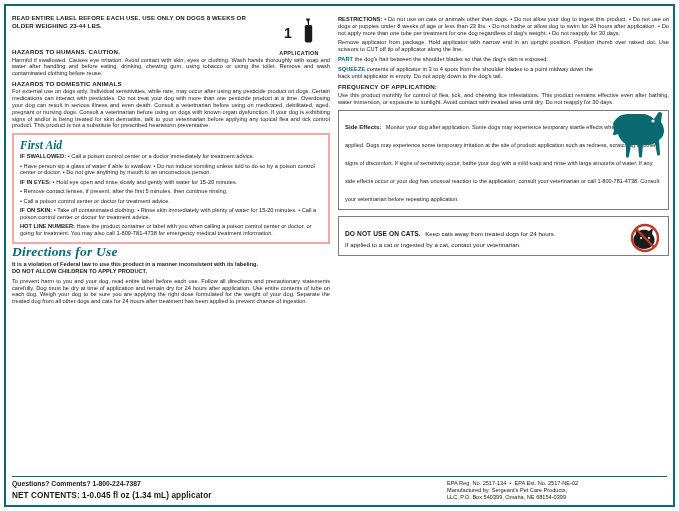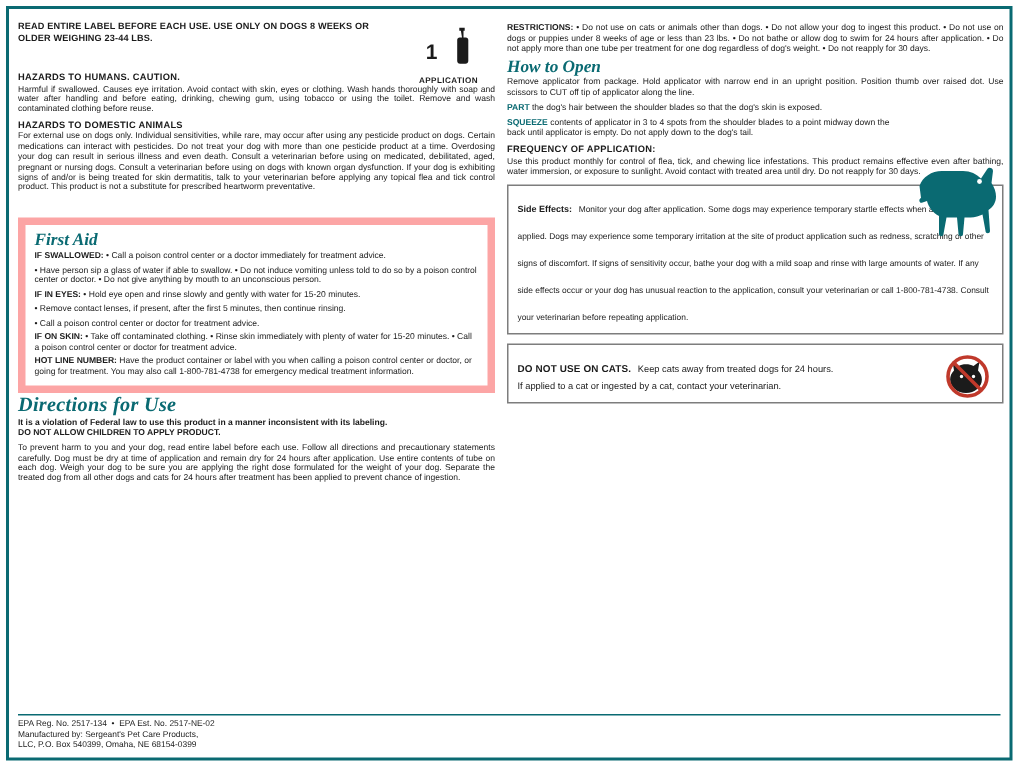--- a/index.html
+++ b/index.html
@@ -42,23 +42,23 @@
   }
   .applicator-box{
     position:absolute;right:0;top:4px;width:62px;text-align:center;
   }
   .applicator-num{font-size:14px;font-weight:bold;line-height:14px;display:inline-block;vertical-align:middle;}
   .applicator-word{font-size:5.4px;font-weight:bold;letter-spacing:.3px;margin-top:2px;}
   .amp-svg{display:inline-block;vertical-align:middle;margin-left:6px;}
 
   
   .box{
-    border:5px solid #fca5a5;
+    border:2px solid #fca5a5;
     padding:4px 6px 5px 6px;
-    margin-top:16px;
+    margin-top:4px;
     box-sizing:border-box;
   }
   .box-title{
     font-family:"Liberation Serif", serif;
     color:#0a6a72;font-size:11.5px;font-style:italic;font-weight:bold;
     margin:0 0 2px 0;
   }
   .fa-item{font-size:5.7px;line-height:6.9px;margin:0 0 2.5px 0;}
   .fa-item .b{font-weight:bold;}
 
@@ -149,21 +149,20 @@
     <div class="p">To prevent harm to you and your dog, read entire label before each use. Follow all directions and precautionary statements carefully. Dog must be dry at time of application and remain dry for 24 hours after application. Use entire contents of tube on each dog. Weigh your dog to be sure you are applying the right dose formulated for the weight of your dog. Separate the treated dog from all other dogs and cats for 24 hours after treatment has been applied to prevent chance of ingestion.</div>
   </div>
 
   <div class="col-right">
 
     <div class="p" style="margin-top:6px;">
       <span class="b">RESTRICTIONS:</span>
       <span>• Do not use on cats or animals other than dogs. • Do not allow your dog to ingest this product. • Do not use on dogs or puppies under 8 weeks of age or less than 23 lbs. • Do not bathe or allow dog to swim for 24 hours after application. • Do not apply more than one tube per treatment for one dog regardless of dog's weight. • Do not reapply for 30 days.</span>
     </div>
 
-    <div class="right-head">How to Open</div>
     <div class="p">Remove applicator from package. Hold applicator with narrow end in an upright position. Position thumb over raised dot. Use scissors to CUT off tip of applicator along the line.</div>
 
 
     <div class="dog-wrap">
       <svg width="60" height="54" viewBox="0 0 60 54">
         <path fill="#0a6a72" d="M6 18 c2-6 8-10 15-10 h14 c5 0 9 2 12 5 l4-6 c1-2 4-1 4 1 l-1 8 c2 3 3 6 3 9 0 4-2 7-5 9 l1 14 c0 2-3 2-3 0 l-2-11 c-2 1-5 2-8 2 h-4 l-1 11 c0 2-3 2-3 0 l-1-11 h-7 l-2 11 c0 2-3 2-3 0 l0-12 c-4-2-7-6-8-10 l-3 1 c-2 1-3-2-1-3 z"></path>
         <circle cx="46" cy="15" r="1.6" fill="#ffffff"></circle>
       </svg>
     </div>
 
@@ -196,20 +195,27 @@
           <circle cx="17" cy="15" r="13" fill="none" stroke="#c0392b" stroke-width="2.4"></circle>
           <line x1="8" y1="6" x2="26" y2="24" stroke="#c0392b" stroke-width="2.4"></line>
         </svg>
       </div>
     </div>
   </div>
 
   <div class="footer">
     <div class="footer-rule"></div>
     <div class="footer-row">
+      <div>
+        <div class="q-line">
+          <span>Questions? Comments?</span>
+          <span>1-800-224-7387</span>
+        </div>
+        <div class="netc">NET CONTENTS: 1-0.045 fl oz (1.34 mL) applicator</div>
+      </div>
       <div style="text-align:left;width:220px;">
         <div class="epa">
           <span>EPA Reg. No. 2517-134</span>
           &nbsp;•&nbsp;
           <span>EPA Est. No. 2517-NE-02</span>
         </div>
         <div class="mfr">Manufactured by: Sergeant's Pet Care Products,</div>
         <div class="mfr">LLC, P.O. Box 540399, Omaha, NE 68154-0399</div>
       </div>
     </div>

